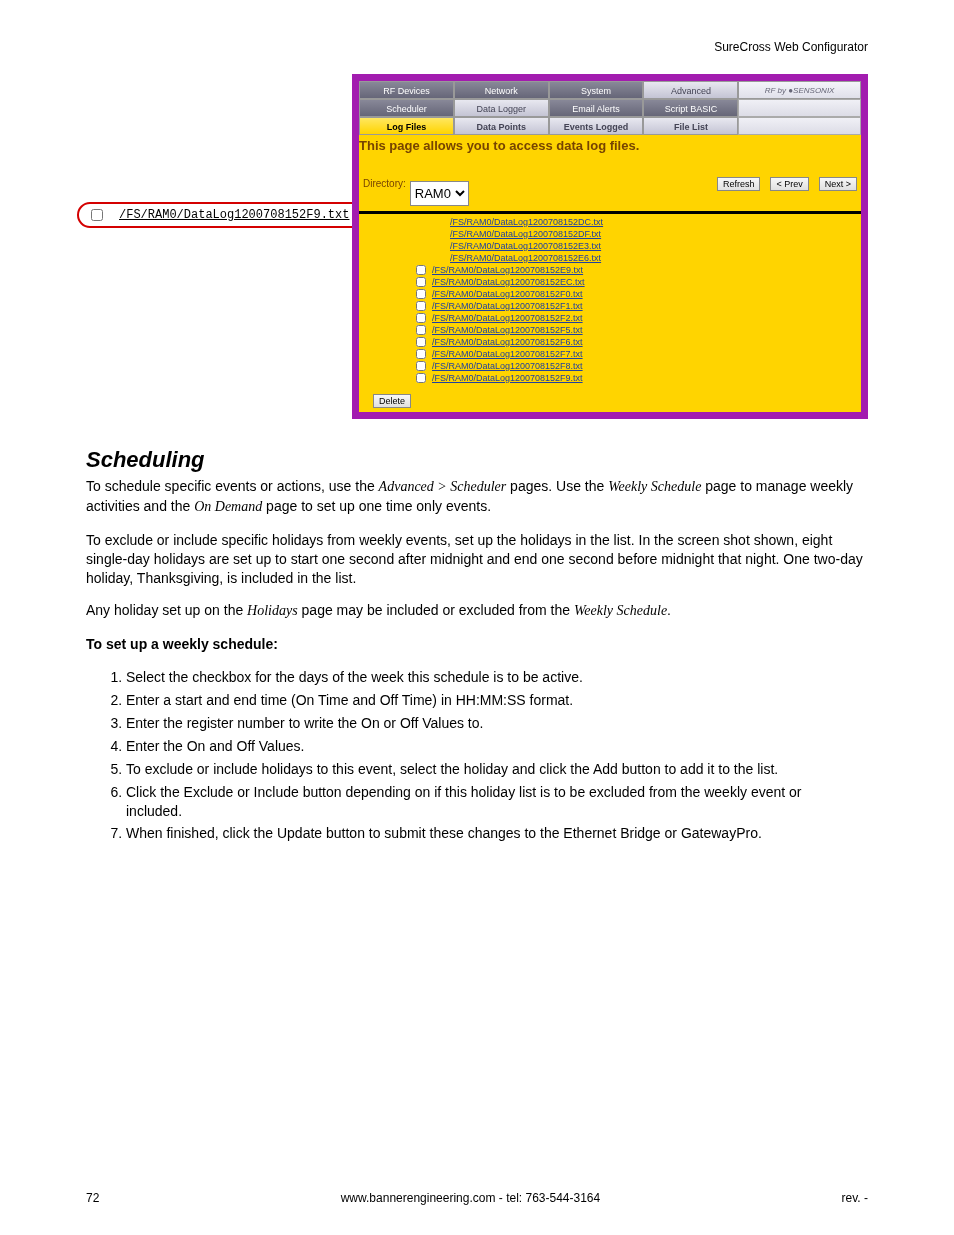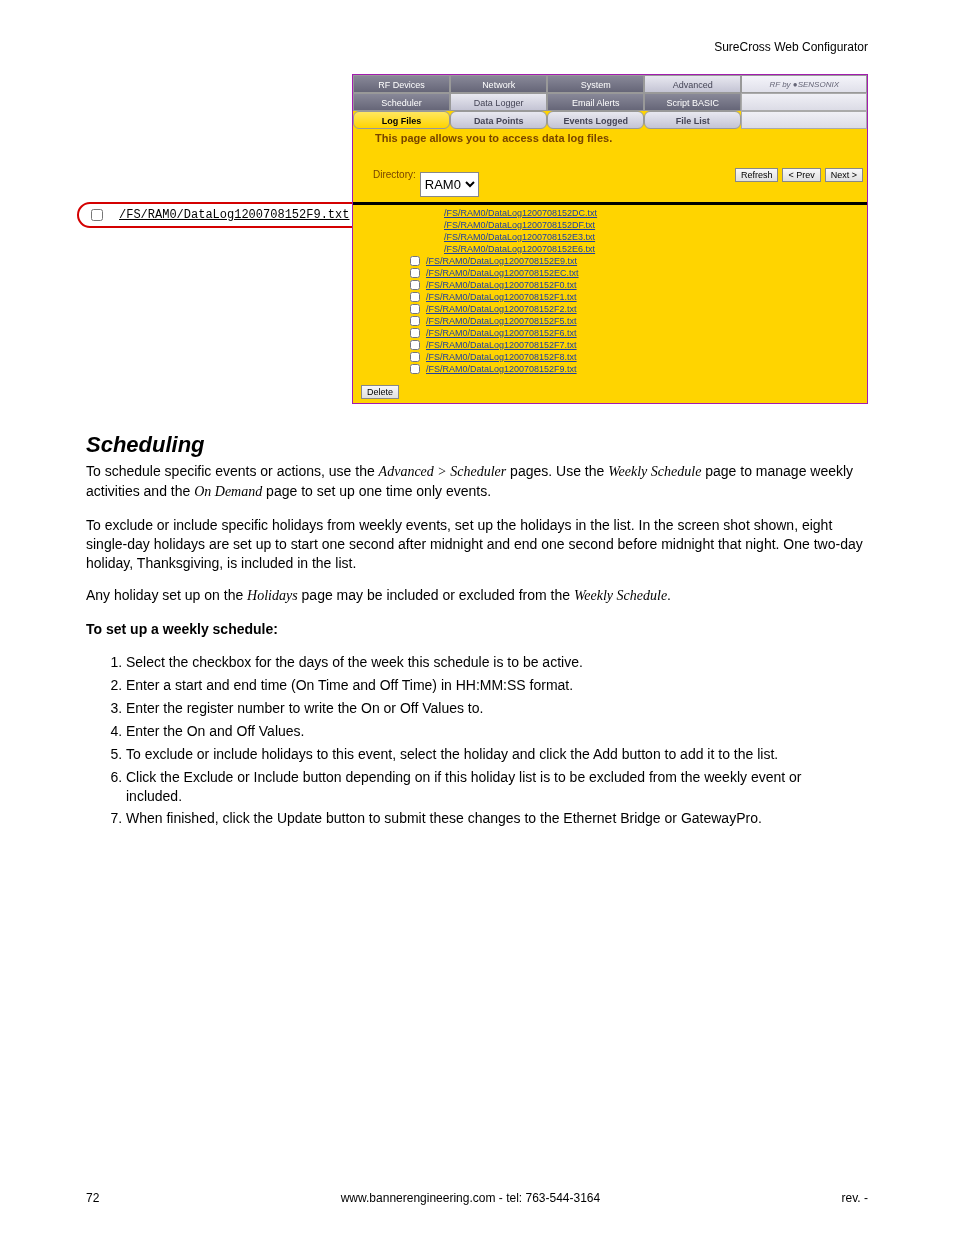--- a/index.html
+++ b/index.html
@@ -20,21 +20,21 @@
     margin-bottom: 20px;
   }
   .app-outer {
     margin-left: auto;
     width: 516px;
     position: relative;
     margin-bottom: 28px;
   }
   .app-frame {
     background: #ffd400;
-    border: 1px solid #a21caf;
+    border: 7px solid #a21caf;
     font-size: 10px;
     position: relative;
   }
   .tab-row {
     display: flex;
     height: 18px;
   }
   .tab {
     flex: 1;
     text-align: center;
@@ -59,58 +59,56 @@
   .tab.brand {
     background: linear-gradient(#f4f4fa, #e0e0ea);
     font-style: italic;
     font-size: 8px;
     color: #667;
     flex: 1.3;
   }
   .sub-row .tab {
     font-weight: bold;
     font-size: 9px;
-    border-radius: 6px;
   }
   .empty-tab {
     background: linear-gradient(#f0f0f6, #dcdce6);
     border: 1px solid #aaa;
     flex: 1.3;
   }
   .page-desc {
-    font-size: 11px;
+    font-size: 13px;
     font-weight: bold;
     color: #774400;
-    padding: 3px 22px;
+    padding: 3px 0;
   }
   .dir-row {
     display: flex;
     align-items: center;
     padding: 5px 4px;
     font-size: 10px;
   }
   .dir-label {
     color: #774400;
     margin-right: 4px;
-    margin-left: 16px;
   }
   .dir-select {
     font-size: 13px;
     height: 25px;
     border: 1px solid #888;
     background: #fff;
     margin-top: 20px;
   }
   .dir-spacer { flex: 1; }
   .btn {
     font-size: 9px;
     background: linear-gradient(#f8f8f8, #e0e0e0);
     border: 1px solid #888;
     padding: 1px 5px;
-    margin-left: 4px;
+    margin-left: 10px;
     cursor: pointer;
   }
   .black-bar {
     height: 3px;
     background: #000;
   }
   .file-list {
     padding: 2px 2px 6px 20px;
     margin-left: 37px;
   }

